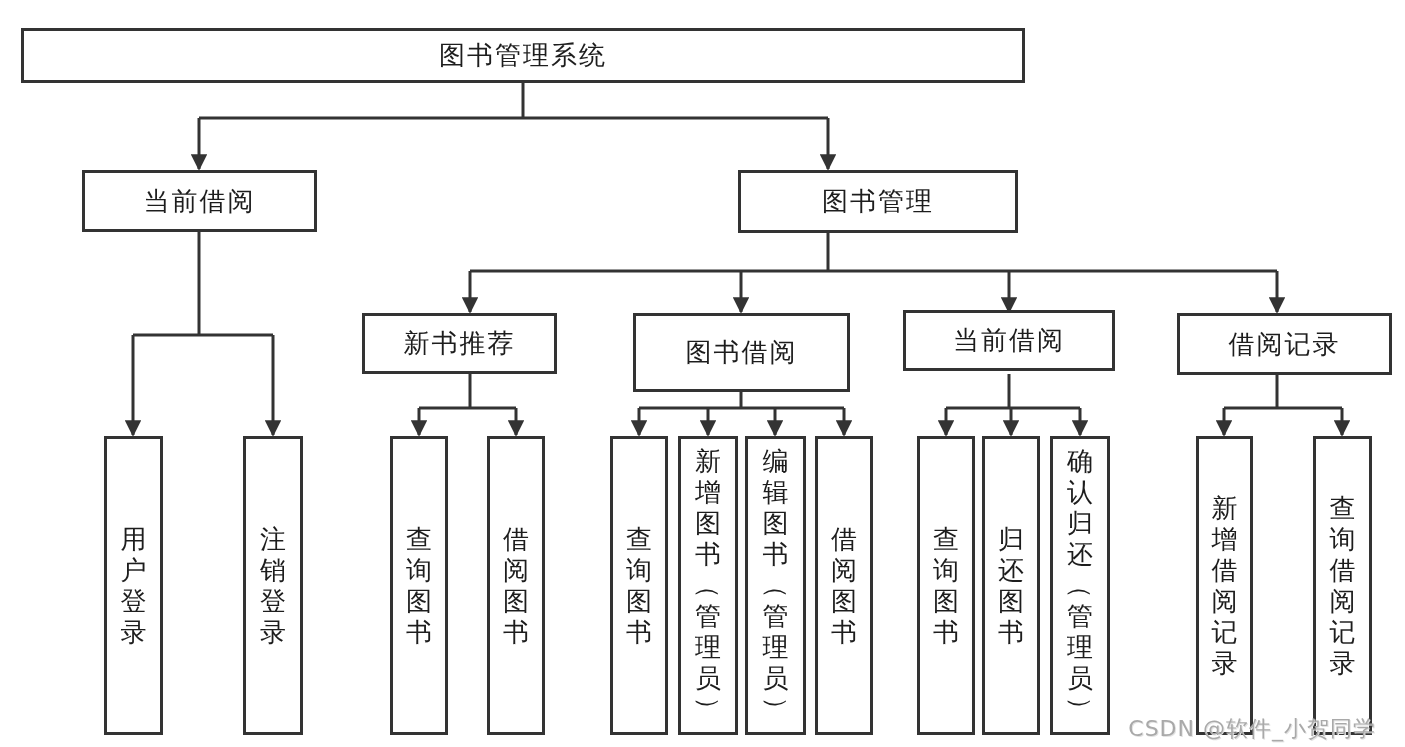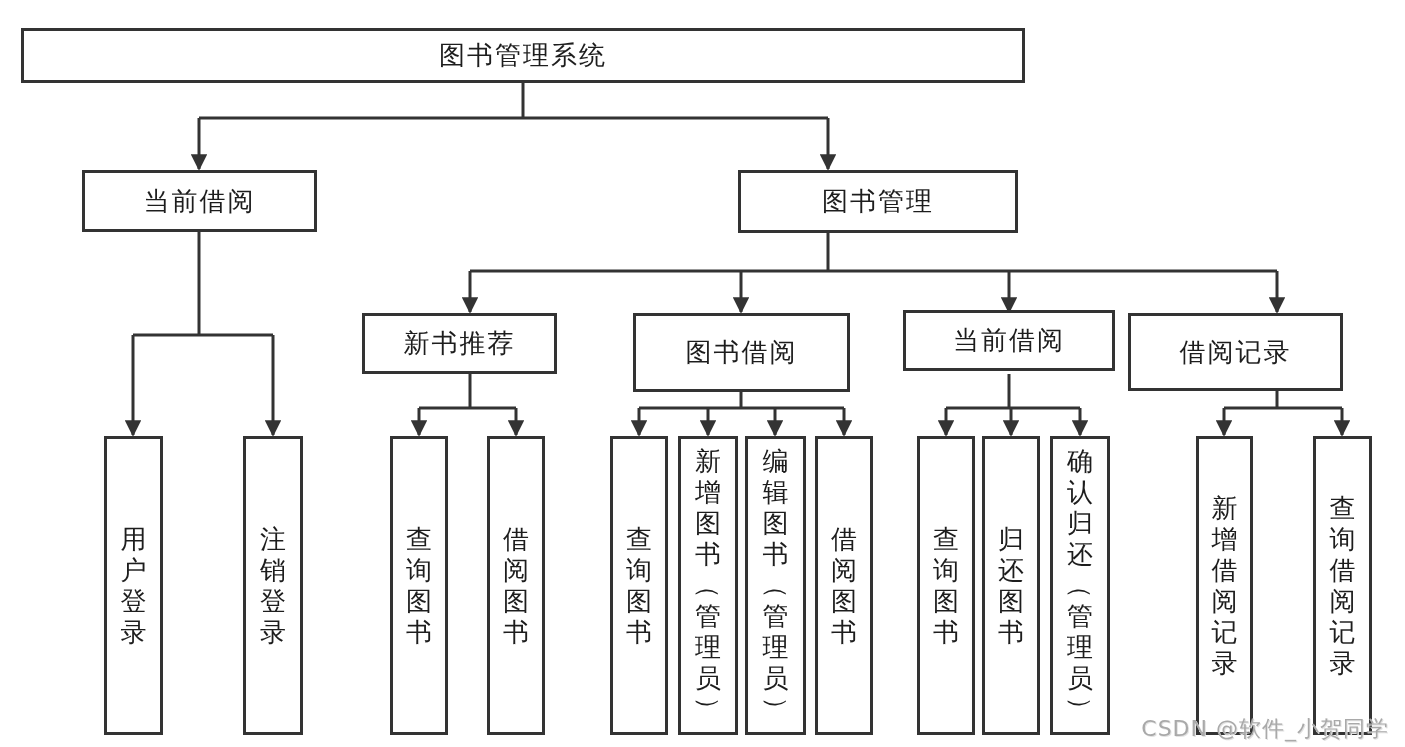--- a/index.html
+++ b/index.html
@@ -19,21 +19,21 @@
   }
   .vtext {
     display:flex; flex-direction:column; align-items:center; justify-content:center;
     height:100%; color:#1d1d1d;
   }
   .vtext span {
     display:block; font-size:26px; line-height:31px; height:31px; text-align:center;
   }
   .vtext span.paren { transform:rotate(90deg); }
   #watermark {
-    position:absolute; top:714px; right:16px; z-index:5;
+    position:absolute; top:714px; right:29px; z-index:5;
     font-size:22px; color:#a9a9a9; letter-spacing:1px; white-space:nowrap;
     text-shadow:1px 1px 0 #e3e3e3;
   }
 </style>
 </head>
 <body>
 
 <svg id="lines" viewBox="0 0 1405 747" xmlns="http://www.w3.org/2000/svg">
   <defs>
     <marker id="arr" viewBox="0 0 10 10" refX="9" refY="5" markerWidth="7" markerHeight="5.5" orient="auto">
@@ -104,21 +104,21 @@
 
 <div class="node" style="left:362px; top:313px; width:195px; height:61px">
   <span class="hlabel">新书推荐</span>
 </div>
 <div class="node" style="left:633px; top:313px; width:217px; height:79px">
   <span class="hlabel">图书借阅</span>
 </div>
 <div class="node" style="left:903px; top:310px; width:212px; height:61px">
   <span class="hlabel">当前借阅</span>
 </div>
-<div class="node" style="left:1128px; top:313px; width:215px; height:78px">
+<div class="node" style="left:1177px; top:313px; width:215px; height:62px">
   <span class="hlabel">借阅记录</span>
 </div>
 
 <div class="node" style="left:104px; top:436px; width:59px; height:299px">
   <span class="vtext">
       <span>用</span>
       <span>户</span>
       <span>登</span>
       <span>录</span>
     </span>

